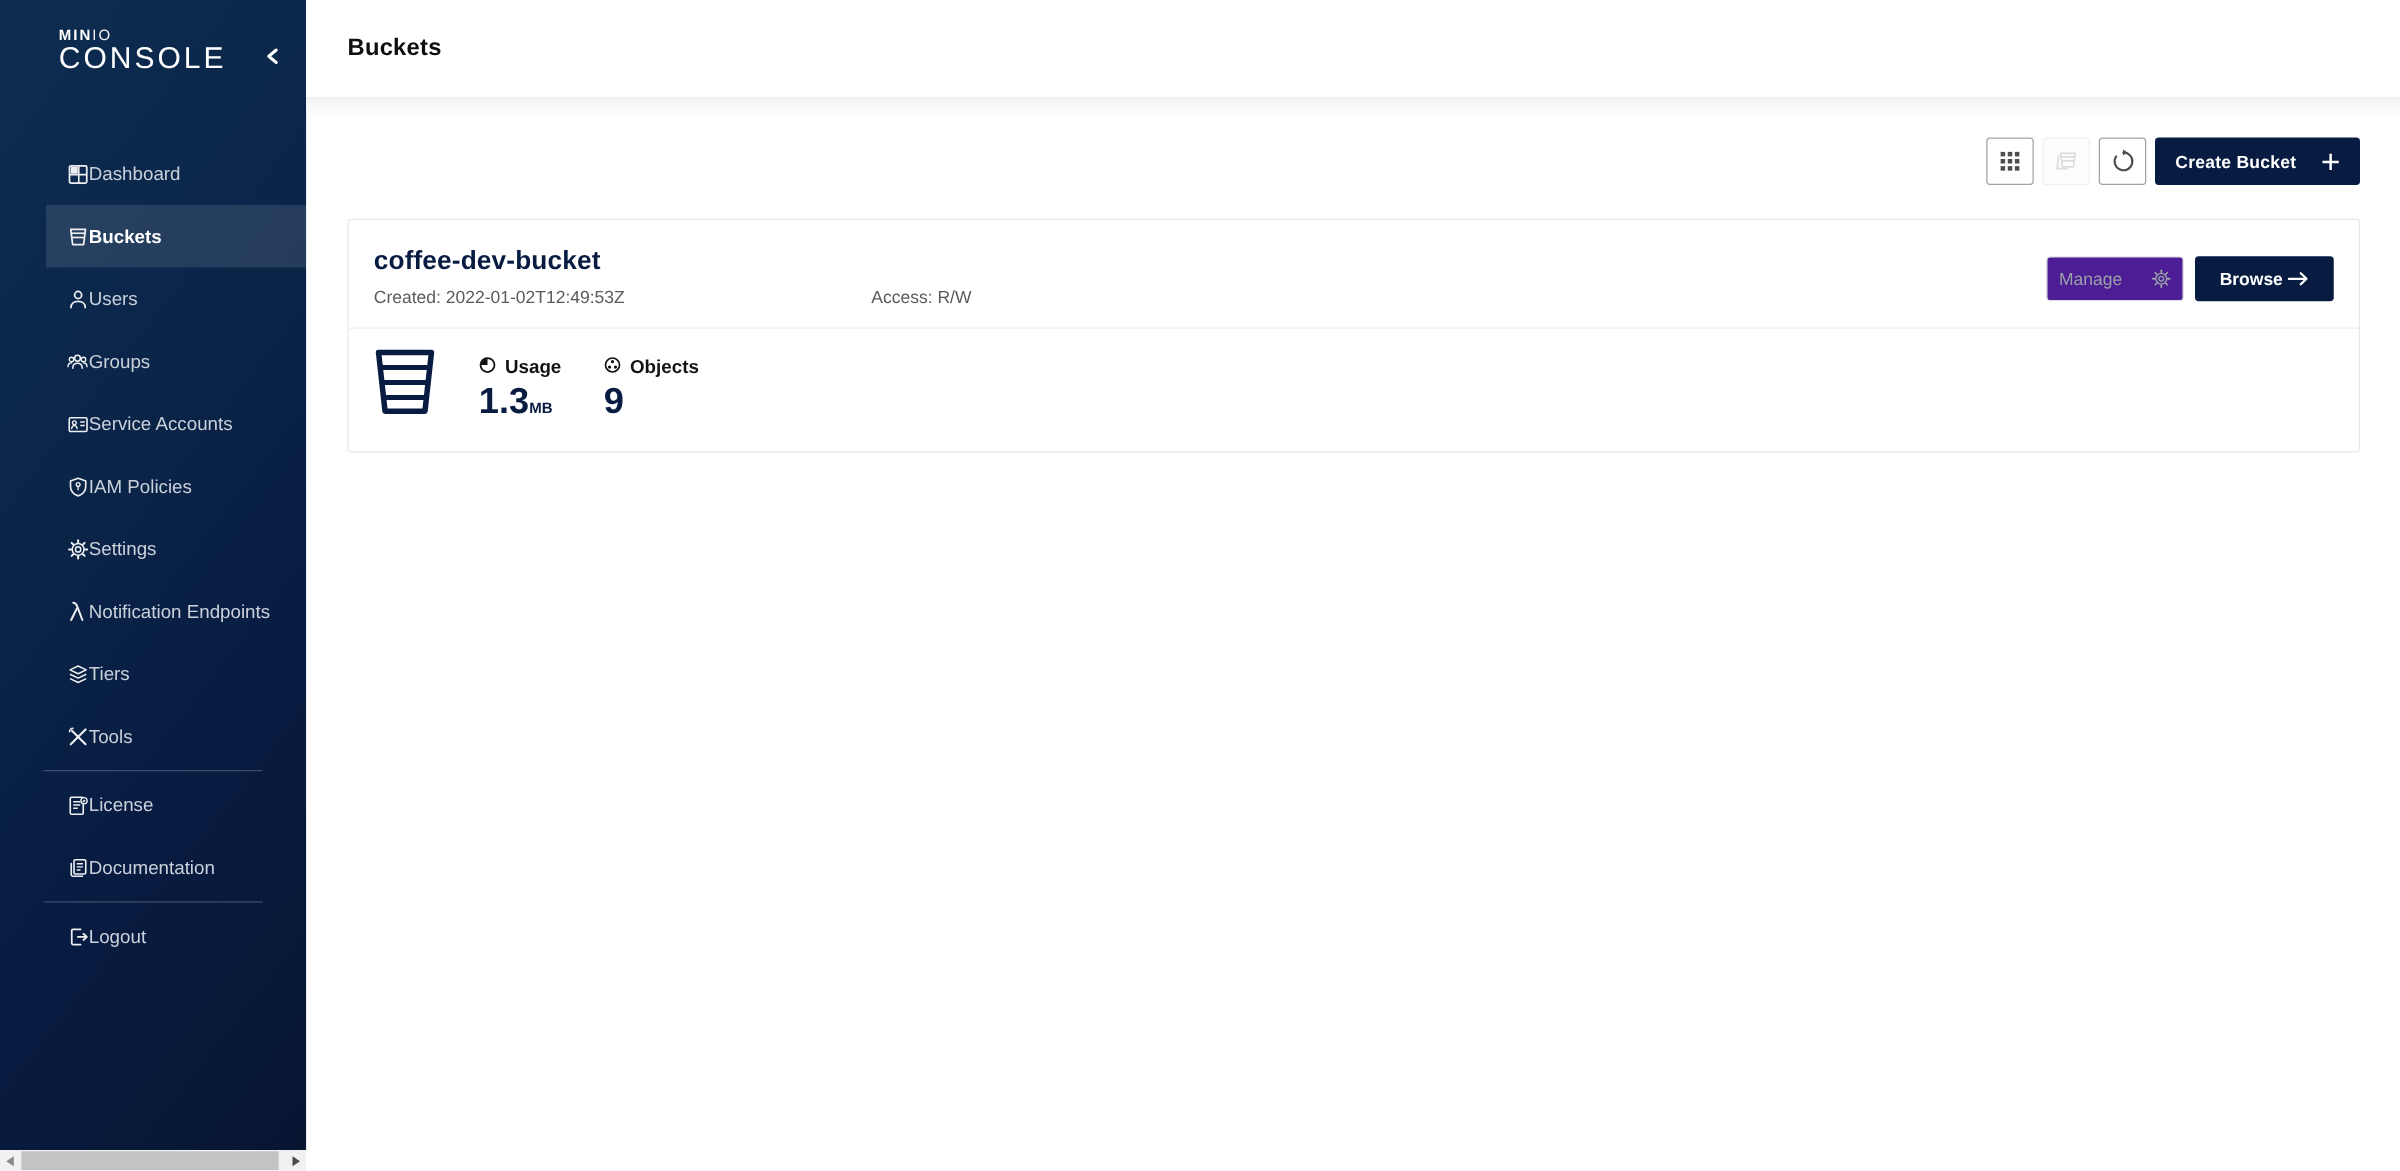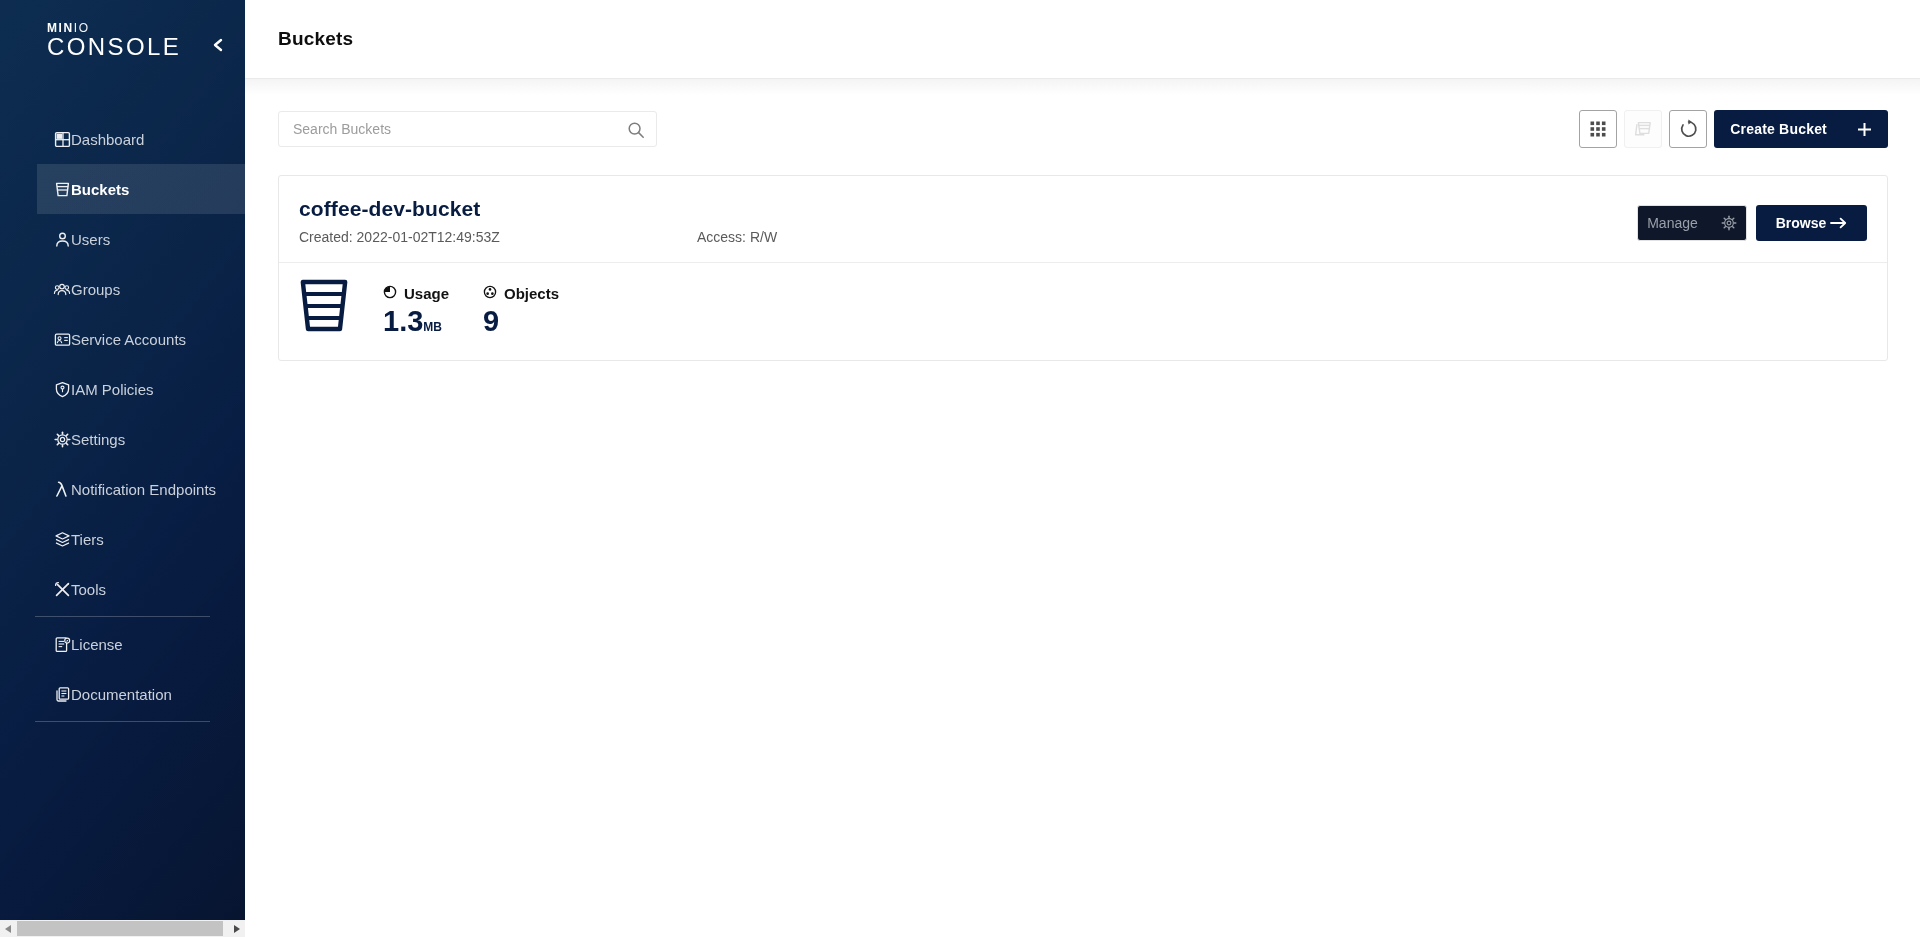--- a/index.html
+++ b/index.html
@@ -50,30 +50,30 @@
   .search-box input { border:0; outline:0; flex:1; height:100%; padding:0 40px 0 14px;
                       font-size:14px; color:#333; font-family:inherit; background:transparent; }
   .search-box input::placeholder { color:#9c9c9c; }
   .search-icon { position:absolute; right:11px; top:9px; }
   .toolbar-actions { margin-left:auto; display:flex; align-items:center; gap:7px; }
   .icon-btn { width:38px; height:38px; background:#fff; border:1px solid #a3a3a3; border-radius:3px;
               display:flex; align-items:center; justify-content:center; cursor:pointer; padding:0; }
   .icon-btn.disabled { border-color:#f0f0f0; background:#fdfdfd; cursor:default; }
   .create-btn { height:38px; padding:6px 16px; background:#081C42; color:#fff; border:none; border-radius:3px;
                 font-size:14px; font-weight:700; font-family:inherit; display:flex; align-items:center;
-                gap:30px; cursor:pointer; letter-spacing:.2px; }
+                gap:20px; cursor:pointer; letter-spacing:.2px; }
 
   
   .bucket-card { margin:27px 32px 0 33px; border:1px solid #e8e8e8; border-radius:3px; background:#fff; }
   .card-head { display:flex; align-items:flex-start; padding:17px 20px 0 20px; }
   .bucket-name { font-size:21px; font-weight:700; color:#081C42; margin-top:4px; letter-spacing:.1px; }
   .meta-row { margin-top:8px; font-size:14px; color:#5a5a5a; display:flex; }
   .meta-created { display:inline-block; width:398px; }
   .card-head-actions { margin-left:auto; display:flex; gap:9px; margin-top:12px; }
-  .manage-btn { width:110px; height:36px; background:#0f172a; border:1px solid #e2e2e2; border-radius:3px;
+  .manage-btn { width:110px; height:36px; background:#4c1d95; border:1px solid #e2e2e2; border-radius:3px;
                 color:#9aa0a8; font-size:14px; font-family:inherit; display:flex; align-items:center;
                 justify-content:center; gap:23px; cursor:pointer; }
   .browse-btn { width:111px; height:36px; background:#081C42; border:none; border-radius:3px; color:#fff;
                 font-size:14px; font-weight:700; font-family:inherit; display:flex; align-items:center;
                 justify-content:center; gap:4px; cursor:pointer; }
   .card-divider { height:1px; background:#ededed; margin-top:17px; }
   .card-body { display:flex; align-items:flex-start; padding:15px 20px 23px 20px; }
   .bucket-big-icon { flex:none; }
   .metric { margin-left:34px; }
   .metric + .metric { }
@@ -245,45 +245,46 @@
             <line x1="7.4" y1="5" x2="12.4" y2="5" stroke="#fff" stroke-width="1.1"></line>
             <line x1="7.4" y1="7.5" x2="12.4" y2="7.5" stroke="#fff" stroke-width="1.1"></line>
             <line x1="7.4" y1="10" x2="10.4" y2="10" stroke="#fff" stroke-width="1.1"></line>
           </svg>
       </span>
       <span class="mi-label">Documentation</span>
     </div>
 
     <div class="menu-divider"></div>
 
+    <div class="menu-item">
+      <span class="mi-icon">
+        <svg width="17" height="17" viewBox="0 0 17 17">
+            <path d="M10.5 2.4 H4.4 a1 1 0 0 0 -1 1 v10.2 a1 1 0 0 0 1 1 h6.1" fill="none" stroke="#fff" stroke-width="1.4" stroke-linecap="round"></path>
+            <line x1="8.3" y1="8.5" x2="15.2" y2="8.5" stroke="#fff" stroke-width="1.4" stroke-linecap="round"></line>
+            <path d="M12.8 6 L15.4 8.5 12.8 11" fill="none" stroke="#fff" stroke-width="1.4" stroke-linecap="round" stroke-linejoin="round"></path>
+          </svg>
+      </span>
+      <span class="mi-label">Logout</span>
+    </div>
   </nav>
 </aside>
 
 <div class="h-scrollbar">
   <span class="sb-arrow left"></span>
   <span class="sb-thumb"></span>
   <span class="sb-arrow right"></span>
 </div>
 
 <div class="main">
   <header class="page-header">
     <h1 class="page-title">Buckets</h1>
   </header>
 
   <div class="content">
     <div class="toolbar">
-      <div class="search-box">
-        <input type="text" placeholder="Search Buckets" style="">
-        <span class="search-icon">
-          <svg width="18" height="18" viewBox="0 0 18 18">
-              <circle cx="7.6" cy="7.6" r="5.4" fill="none" stroke="#7d7d7d" stroke-width="1.5"></circle>
-              <line x1="11.6" y1="11.6" x2="16.2" y2="16.2" stroke="#7d7d7d" stroke-width="1.5" stroke-linecap="round"></line>
-            </svg>
-        </span>
-      </div>
 
       <div class="toolbar-actions">
         <button class="icon-btn">
           <svg width="18" height="18" viewBox="0 0 18 18">
               <g fill="#4c4c4c">
                 <rect x="1.5" y="1.5" width="3.6" height="3.6"></rect>
                 <rect x="7.2" y="1.5" width="3.6" height="3.6"></rect>
                 <rect x="12.9" y="1.5" width="3.6" height="3.6"></rect>
                 <rect x="1.5" y="7.2" width="3.6" height="3.6"></rect>
                 <rect x="7.2" y="7.2" width="3.6" height="3.6"></rect>

